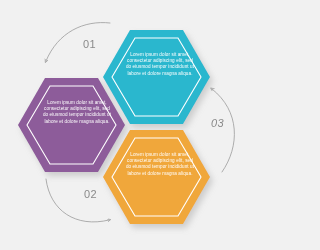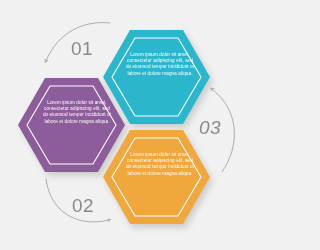--- a/index.html
+++ b/index.html
@@ -22,28 +22,29 @@
   #stage svg.layer {
     position: absolute;
     left: 0;
     top: 0;
     width: 250px;
     height: 250px;
   }
   .step-num {
     position: absolute;
     font-family: "Liberation Sans", sans-serif;
-    font-size: 19px;
+    font-size: 11px;
     letter-spacing: 0.5px;
     color: #8a8a8a;
     font-weight: 400;
     white-space: nowrap;
+    margin-left: 12px;
   }
   #num-01 { left: 71px; top: 38px; }
-  #num-02 { left: 72px; top: 195px; }
+  #num-02 { left: 72px; top: 188px; }
   #num-03 { left: 199px; top: 117px; font-style: italic; }
 
   .hex-text {
     position: absolute;
     color: #ffffff;
     font-family: "Liberation Sans", sans-serif;
     font-size: 4.6px;
     line-height: 6.2px;
     text-align: center;
     letter-spacing: 0.1px;

